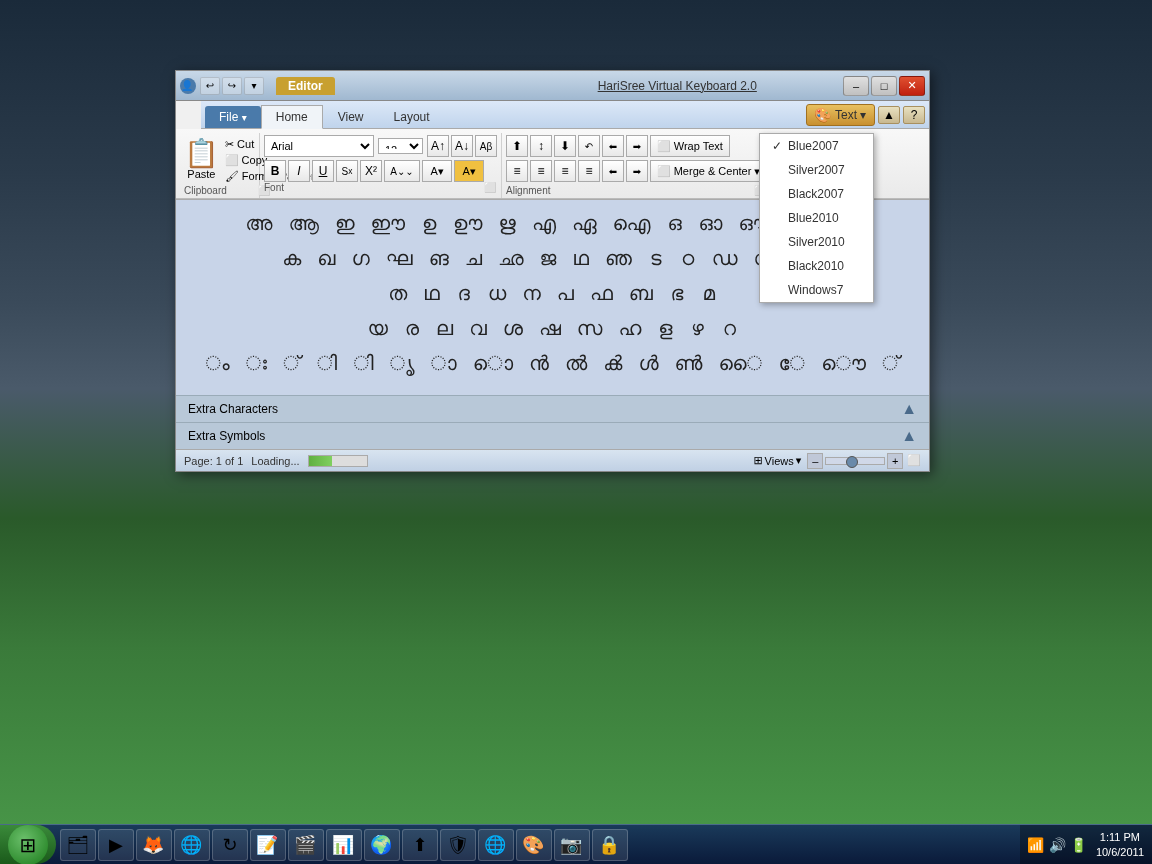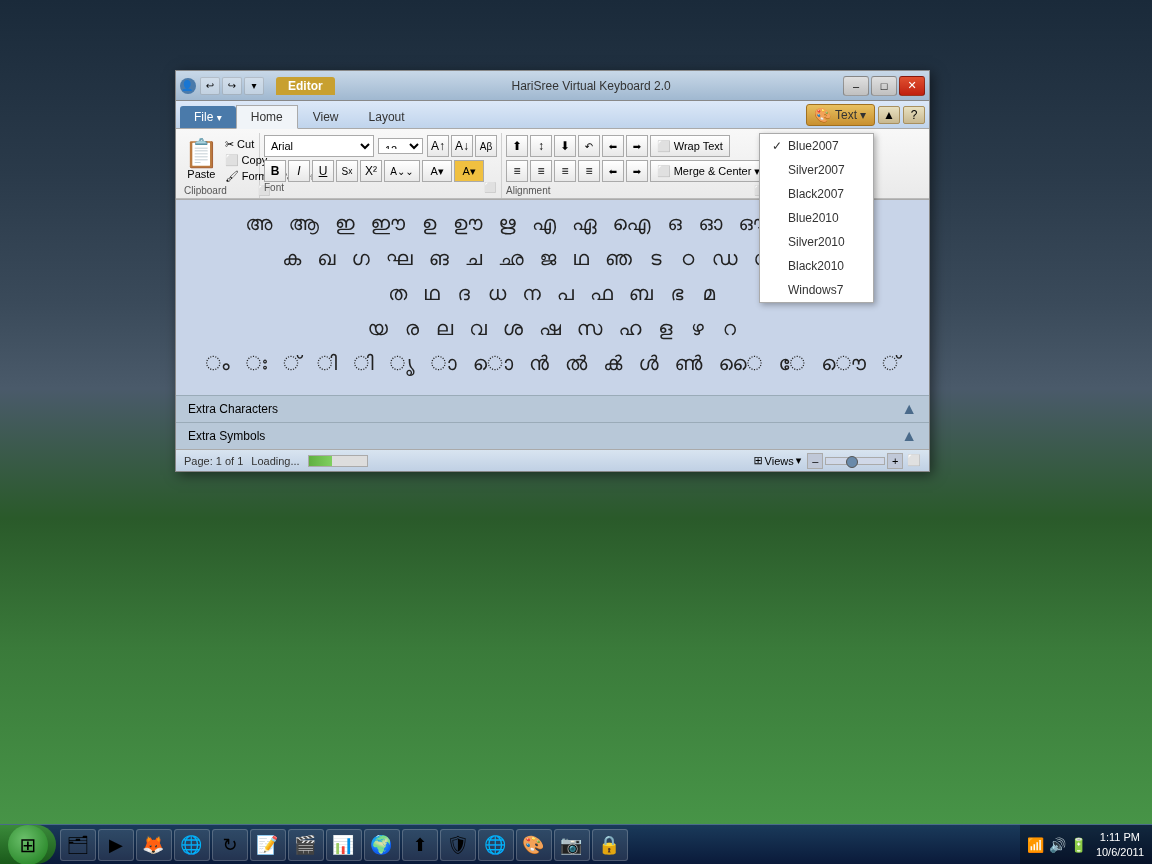--- a/index.html
+++ b/index.html
@@ -156,22 +156,24 @@
       background: #c8a030;
       color: white;
       padding: 2px 12px;
       border-radius: 3px 3px 0 0;
       font-size: 12px;
       font-weight: bold;
       margin-left: 8px;
     }
     .title-text {
       flex: 1;
+      text-align: center;
       font-size: 12px;
       color: #333;
+      text-decoration: underline;
     }
     .title-controls {
       display: flex;
       gap: 2px;
     }
     .title-btn {
       width: 26px;
       height: 20px;
       border: 1px solid rgba(0,0,0,0.3);
       border-radius: 3px;
@@ -538,20 +540,21 @@
       display: flex;
       align-items: center;
       justify-content: center;
       font-size: 12px;
       cursor: pointer;
     }
 
     .ribbon-tabs-wrapper {
       position: relative;
       background: linear-gradient(180deg, #dce8f8, #c0d4ec);
+      margin-left: 25px;
     }
     .ribbon-right-group {
       position: absolute;
       right: 0;
       top: 0;
       display: flex;
       align-items: center;
       height: 28px;
       padding: 0 4px;
       gap: 3px;

